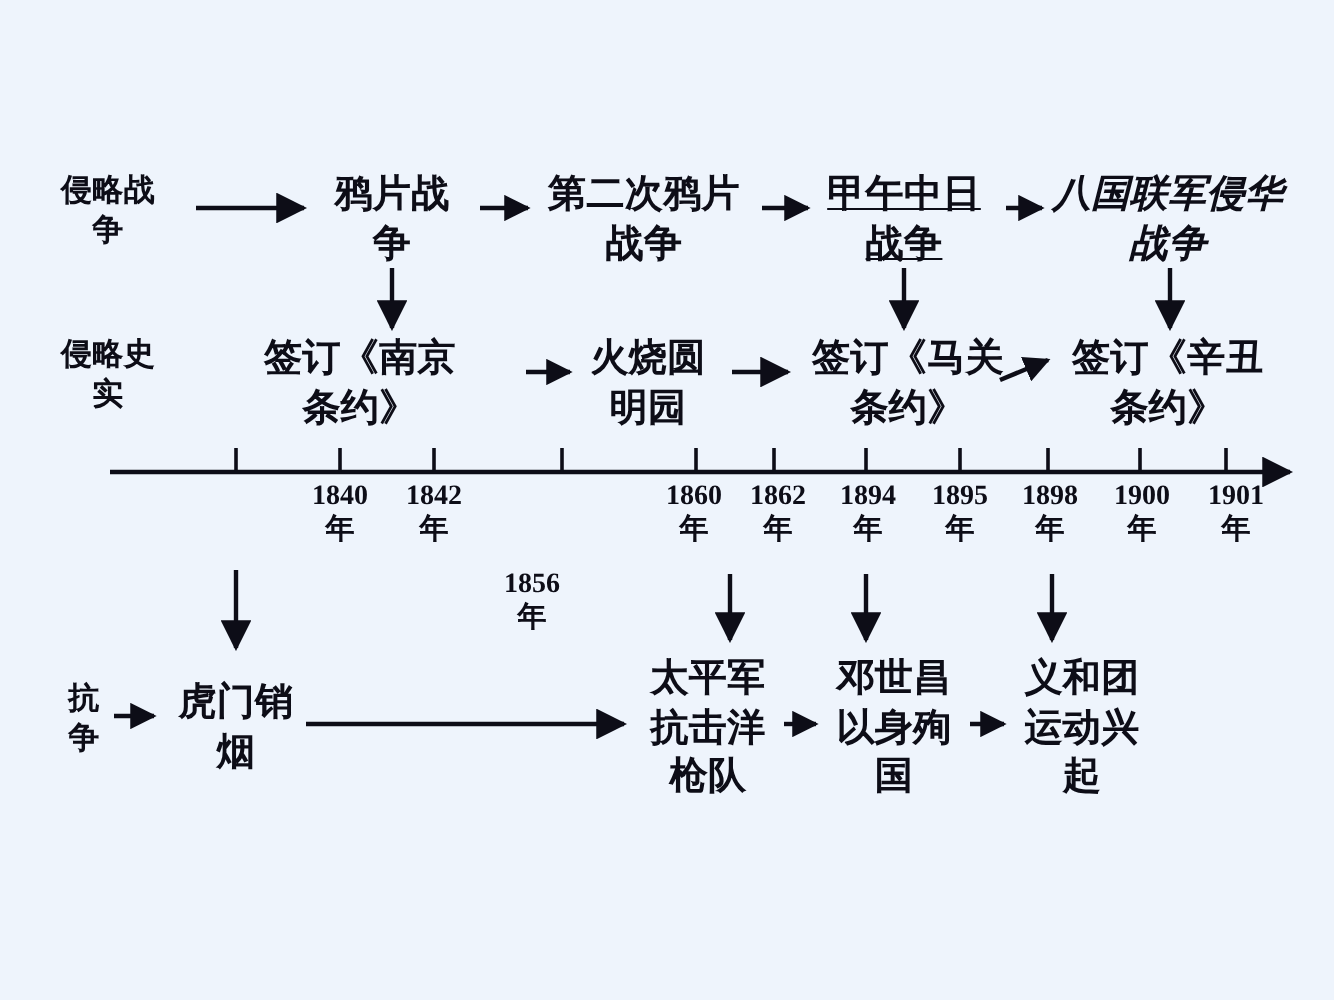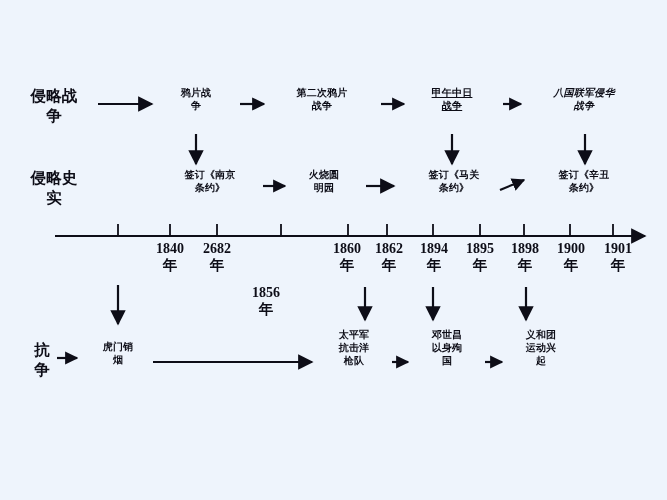--- a/index.html
+++ b/index.html
@@ -15,21 +15,21 @@
   }
   #stage {
     position: relative;
     width: 572px;
     height: 500px;
   }
   .node {
     position: absolute;
     color: #0d0d17;
     font-weight: bold;
-    font-size: 10px;
+    font-size: 19px;
     line-height: 1.30;
     text-align: center;
     letter-spacing: 0.2px;
   }
   .rowlabel {
     position: absolute;
     color: #0d0d17;
     font-weight: bold;
     font-size: 15.5px;
     line-height: 1.30;
@@ -70,42 +70,42 @@
   <div class="rowlabel" style="left:24px; top:340px; width:36px;">抗<br>争</div>
 
   <div class="node" style="left:160px; top:86px; width:72px;">鸦片战<br>争</div>
 
   <div class="node" style="left:268px; top:86px; width:108px;">第二次鸦片<br>战争</div>
 
   <div class="node" style="left:405px; top:86px; width:94px;text-decoration:underline;">甲午中日<br>战争</div>
 
   <div class="node" style="left:522px; top:86px; width:124px;font-style:italic;">八国联军侵华<br>战争</div>
 
-  <div class="node" style="left:152px; top:168px; width:116px;">签订《南京<br>条约》</div>
+  <div class="node" style="left:122px; top:168px; width:116px;">签订《南京<br>条约》</div>
 
   <div class="node" style="left:288px; top:168px; width:72px;">火烧圆<br>明园</div>
 
   <div class="node" style="left:396px; top:168px; width:116px;">签订《马关<br>条约》</div>
 
   <div class="node" style="left:528px; top:168px; width:112px;">签订《辛丑<br>条约》</div>
 
   <div class="node" style="left:82px; top:340px; width:72px;">虎门销<br>烟</div>
 
   <div class="node" style="left:318px; top:328px; width:72px;">太平军<br>抗击洋<br>枪队</div>
 
   <div class="node" style="left:411px; top:328px; width:72px;">邓世昌<br>以身殉<br>国</div>
 
   <div class="node" style="left:505px; top:328px; width:72px;">义和团<br>运动兴<br>起</div>
 
   <div class="tick-label" style="left:140px; top:240px; width:60px;">
     <span>1840</span><br>
     <span class="cn">年</span>
   </div>
   <div class="tick-label" style="left:187px; top:240px; width:60px;">
-    <span>2682</span><br>
+    <span>1842</span><br>
     <span class="cn">年</span>
   </div>
   <div class="tick-label" style="left:236px; top:240px; width:60px;margin-top:44px;">
     <span>1856</span><br>
     <span class="cn">年</span>
   </div>
   <div class="tick-label" style="left:317px; top:240px; width:60px;">
     <span>1860</span><br>
     <span class="cn">年</span>
   </div>

